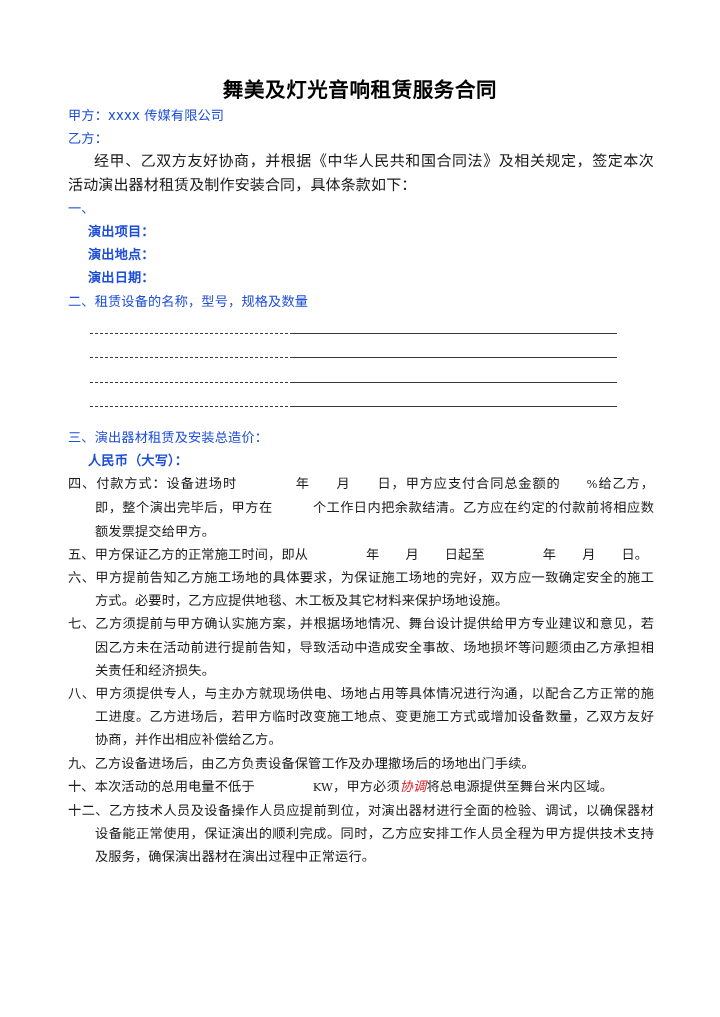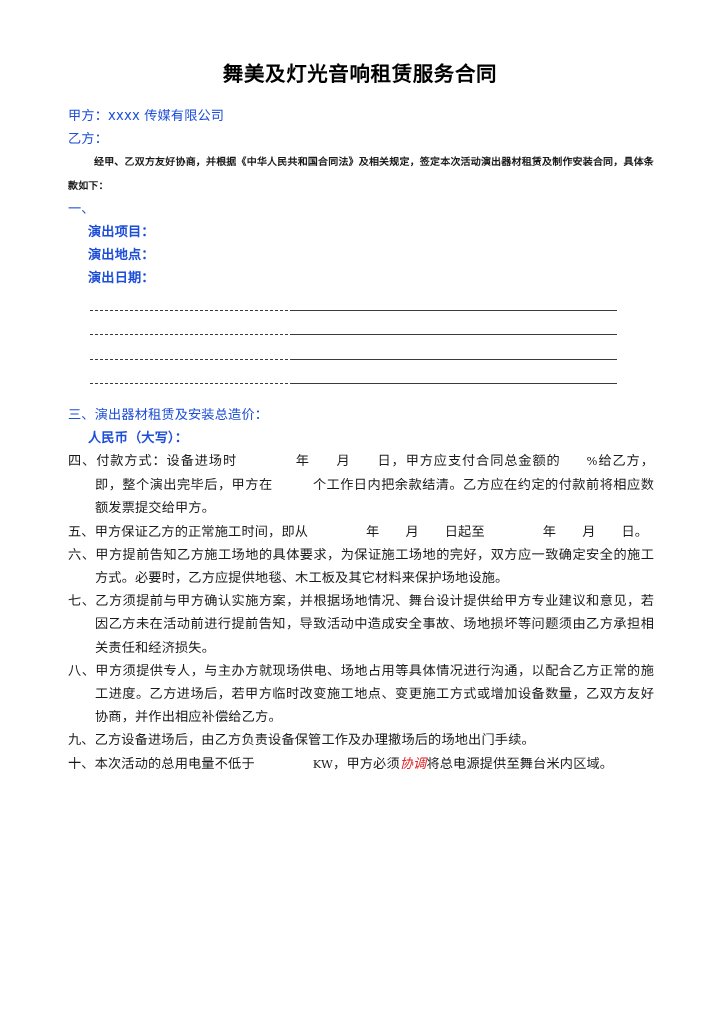--- a/index.html
+++ b/index.html
@@ -27,21 +27,21 @@
   }
 
   
   .doc-title {
     font-family: "DejaVu Serif", "Liberation Serif", serif;
     font-weight: bold;
     font-size: 20.5px;
     letter-spacing: 0.6px;
     text-align: center;
     color: #000000;
-    margin: 0;
+    margin: 16px;
     padding-top: 62px;
     padding-bottom: 0;
     line-height: 1.2;
   }
 
   
   .body-block {
     position: absolute;
     left: 68px;
     top: 104px;
@@ -67,26 +67,25 @@
     padding-left: 20px;
     text-indent: -20px;
   }
   .para.wide {
     padding-left: 27px;
     text-indent: -27px;
   }
 
   
   .plain {
-    font-size: 10px;
+    font-size: 15px;
     line-height: 23.2px;
     letter-spacing: 0.15px;
     text-align: justify;
     text-justify: inter-ideograph;
-    font-weight: bold;
   }
 
   .indent-1 { padding-left: 20px; font-weight: bold; }
   .indent-2 { text-indent: 26px; }
 
   .gap-sm { display: inline-block; width: 26px; }
   .gap-md { display: inline-block; width: 40px; }
   .gap-lg { display: inline-block; width: 58px; }
 
   .latin {
@@ -136,20 +135,21 @@
     <div class="line">甲方：xxxx 传媒有限公司</div>
     <div class="line">乙方：</div>
 
     <div class="plain indent-2">经甲、乙双方友好协商，并根据《中华人民共和国合同法》及相关规定，签定本次活动演出器材租赁及制作安装合同，具体条款如下：</div>
 
     <div class="line">一、</div>
     <div class="line indent-1">演出项目：</div>
     <div class="line indent-1">演出地点：</div>
     <div class="line indent-1">演出日期：</div>
 
+    <div class="line">二、租赁设备的名称，型号，规格及数量</div>
 
     <div class="rules">
       <div class="rule-row">
         <span class="rule-dash"></span>
         <span class="rule-solid"></span>
       </div>
       <div class="rule-row">
         <span class="rule-dash"></span>
         <span class="rule-solid"></span>
       </div>
@@ -174,15 +174,16 @@
 
     <div class="para wide">七、乙方须提前与甲方确认实施方案，并根据场地情况、舞台设计提供给甲方专业建议和意见，若因乙方未在活动前进行提前告知，导致活动中造成安全事故、场地损坏等问题须由乙方承担相关责任和经济损失。</div>
 
     <div class="para wide">八、甲方须提供专人，与主办方就现场供电、场地占用等具体情况进行沟通，以配合乙方正常的施工进度。乙方进场后，若甲方临时改变施工地点、变更施工方式或增加设备数量，乙双方友好协商，并作出相应补偿给乙方。</div>
 
     <div class="para wide">九、乙方设备进场后，由乙方负责设备保管工作及办理撤场后的场地出门手续。</div>
 
     <div class="para wide"><span>十、本次活动的总用电量不低于</span><span class="gap-lg"></span><span class="latin">KW</span><span>，甲方必须</span><span class="highlight-red">协调</span><span>将总电源提供至舞台米内区域。</span></div>
 
 
+    <div class="para wide">十二、乙方技术人员及设备操作人员应提前到位，对演出器材进行全面的检验、调试，以确保器材设备能正常使用，保证演出的顺利完成。同时，乙方应安排工作人员全程为甲方提供技术支持及服务，确保演出器材在演出过程中正常运行。</div>
 
   </div>
 </div>
 
 </body></html>

